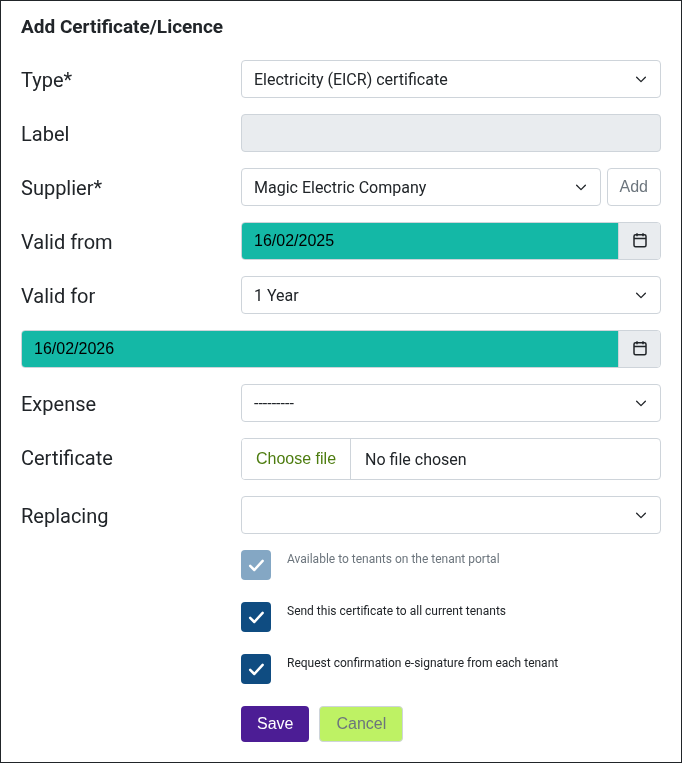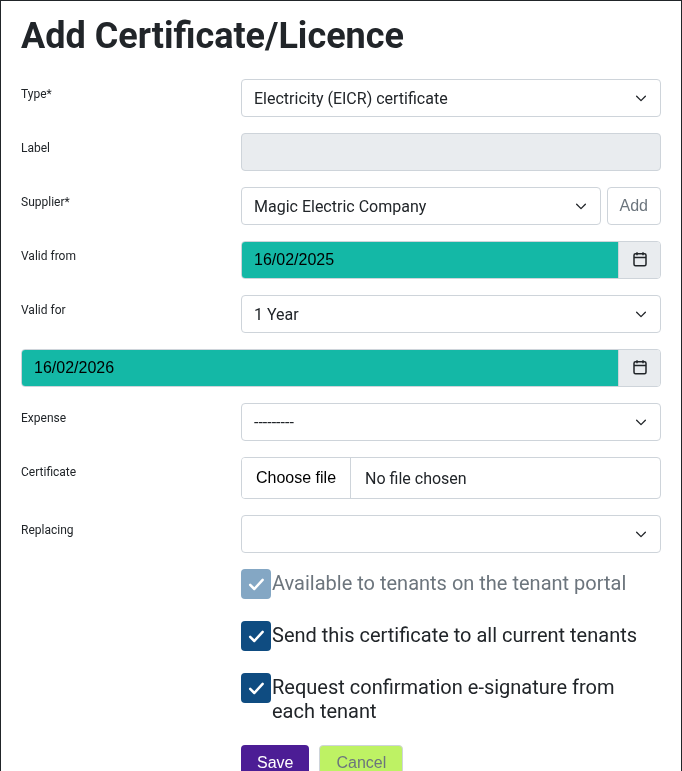--- a/index.html
+++ b/index.html
@@ -12,35 +12,35 @@
       font-size: 16px;
       color: #212529;
       background: #fff;
     }
     .container {
       width: 682px;
       border: 1px solid #212529;
       padding: 14px 20px 20px 20px;
     }
     h1 {
-      font-size: 36px;
+      font-size: 19px;
       font-weight: 700;
       margin-bottom: 22px;
       color: #212529;
     }
     .form-row {
       display: flex;
       align-items: flex-start;
       margin-bottom: 16px;
     }
     .label-cell {
       width: 220px;
       flex-shrink: 0;
       padding-top: 8px;
-      font-size: 12px;
+      font-size: 20px;
       color: #212529;
     }
     .input-cell {
       flex: 1;
       display: flex;
       gap: 6px;
     }
     .select-field,
     .text-field {
       width: 100%;
@@ -122,21 +122,21 @@
       overflow: hidden;
       height: 42px;
       align-items: stretch;
     }
     .file-btn {
       background: #fff;
       border: none;
       border-right: 1px solid #ced4da;
       padding: 0 14px;
       font-size: 16px;
-      color: #000000;
+      color: #4d7c0f;
       cursor: pointer;
     }
     .file-label {
       flex: 1;
       display: flex;
       align-items: center;
       padding: 0 14px;
       font-size: 16px;
       color: #212529;
     }
@@ -165,23 +165,23 @@
     .checkbox svg {
       width: 20px;
       height: 20px;
       stroke: #fff;
       stroke-width: 3;
       fill: none;
       stroke-linecap: round;
       stroke-linejoin: round;
     }
     .checkbox-label {
-      font-size: 20px;
+      font-size: 12px;
       margin-top: 2px;
-      margin-left: 1px;
+      margin-left: 16px;
     }
     .checkbox-label-disabled {
       color: #6c757d;
     }
     .action-row {
       margin-left: 220px;
       display: flex;
       gap: 10px;
     }
     .btn-save {

